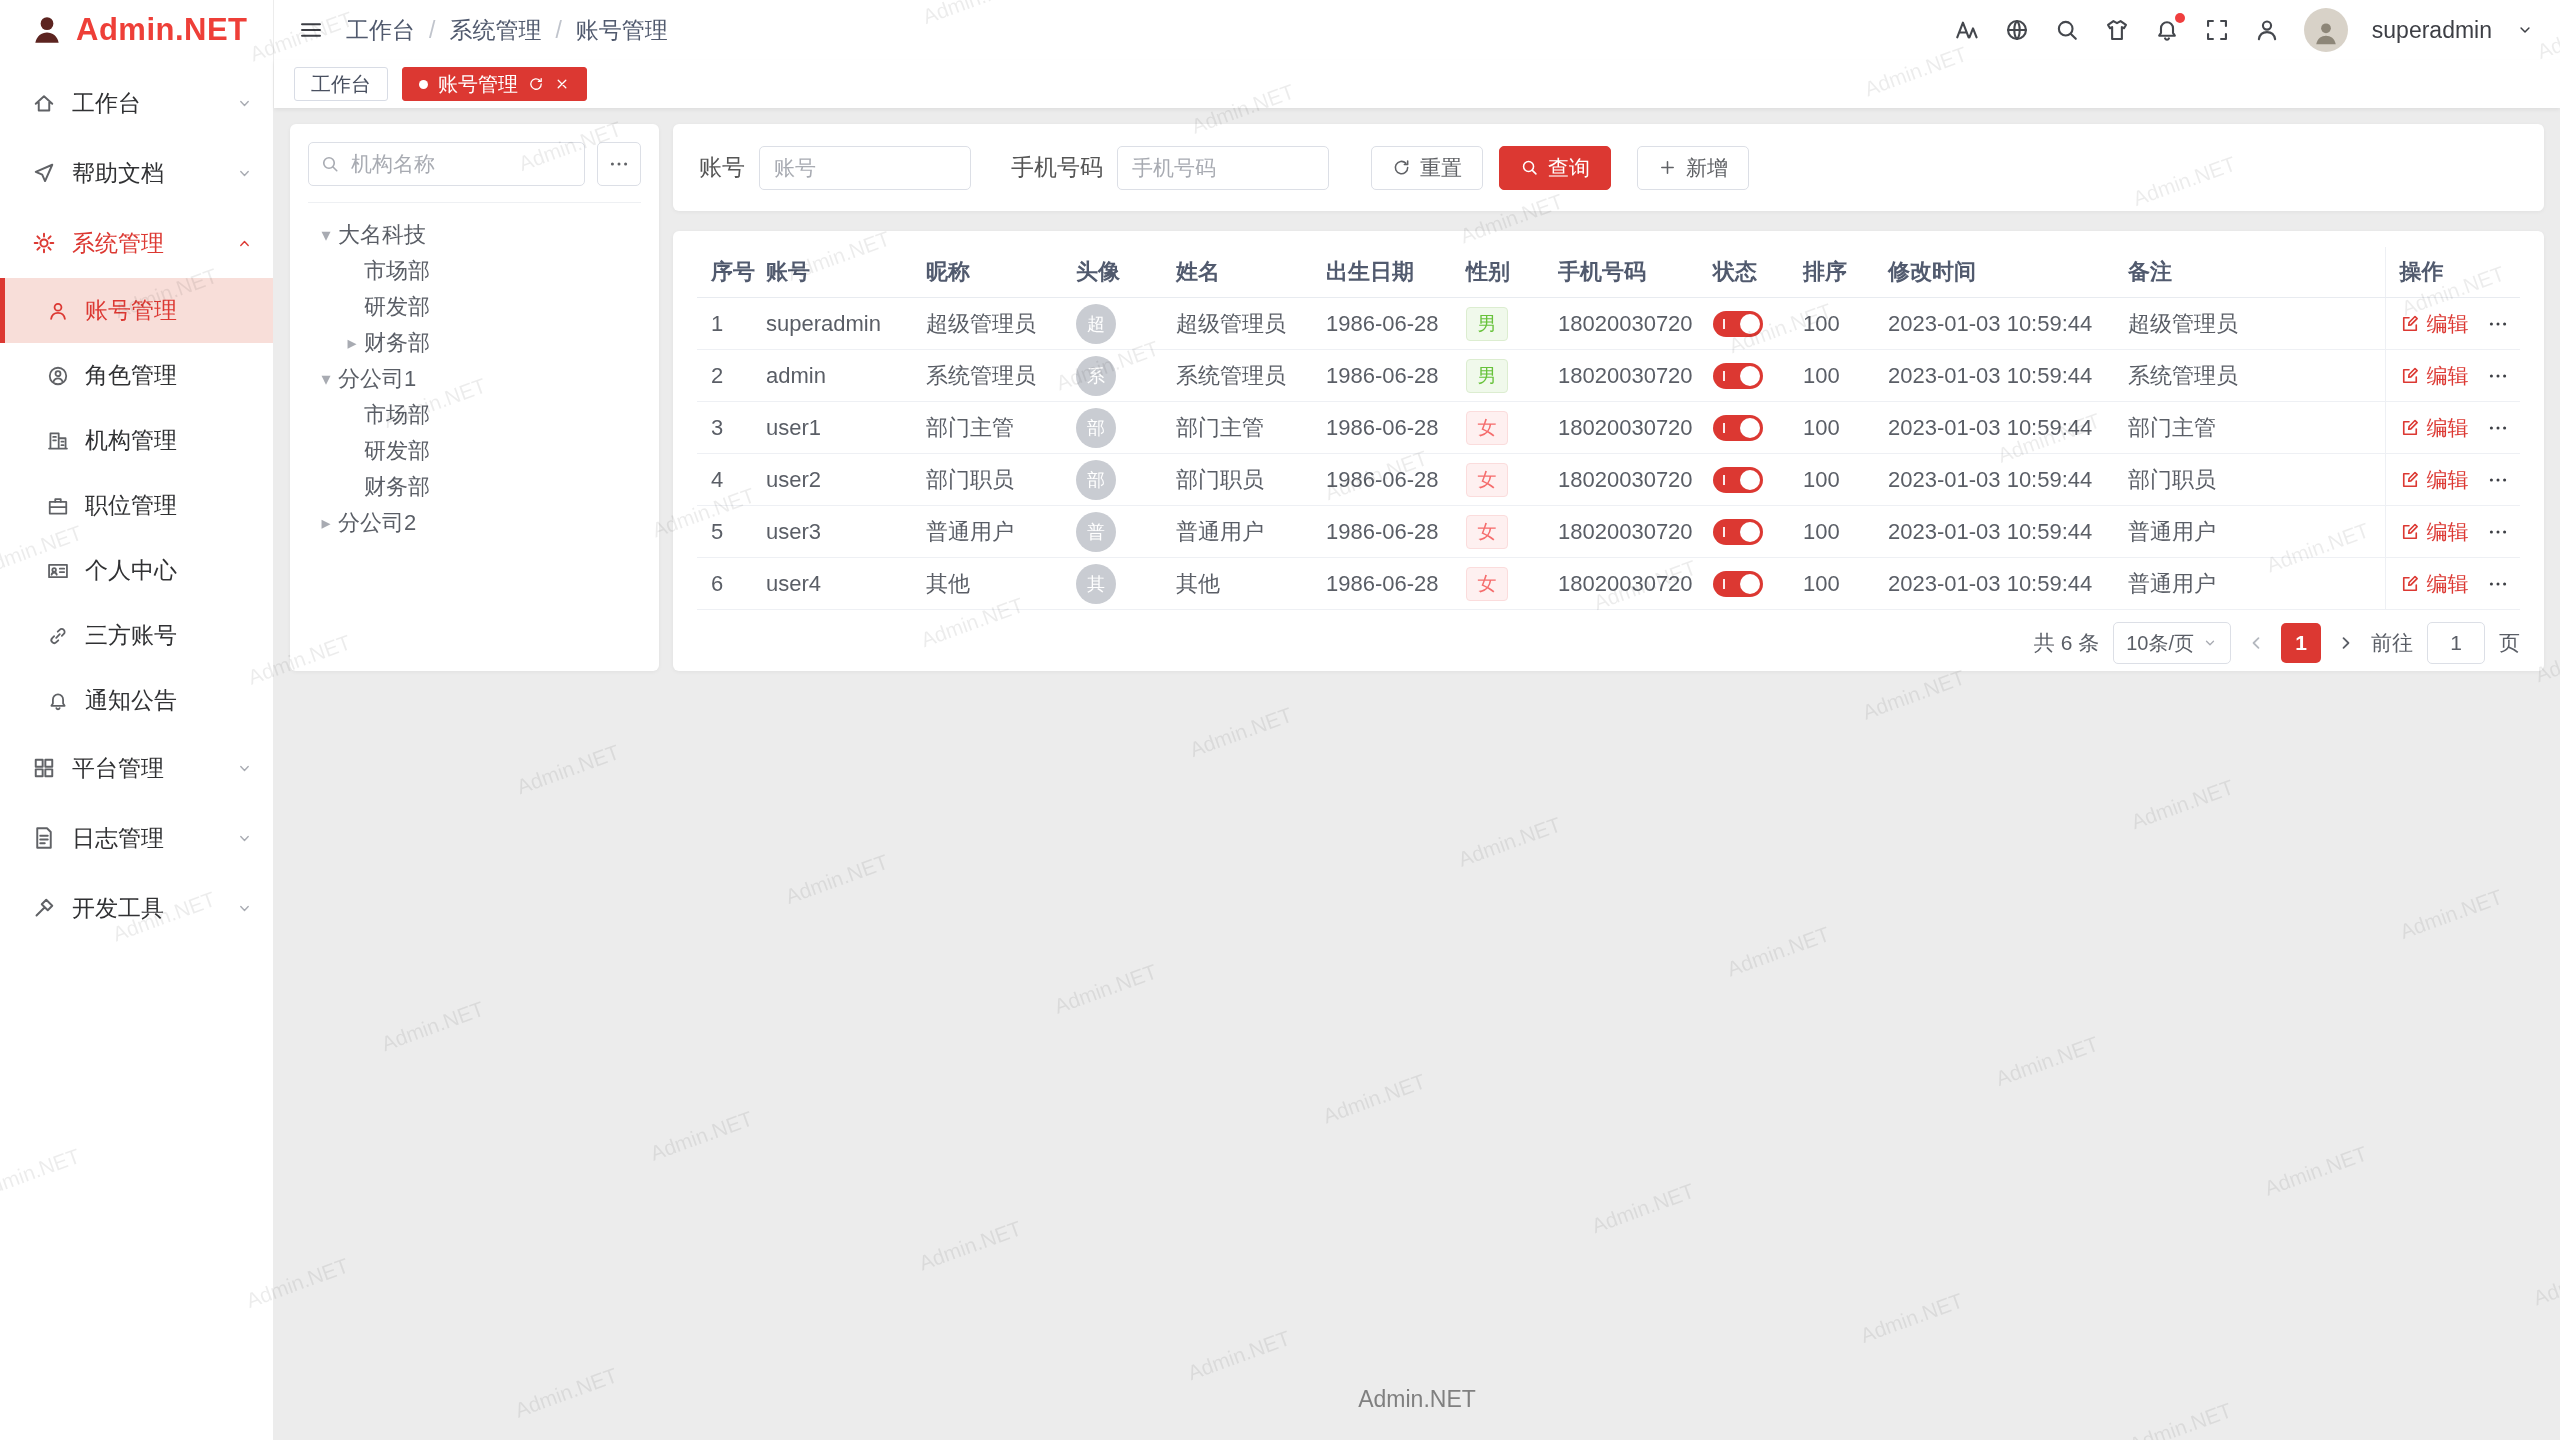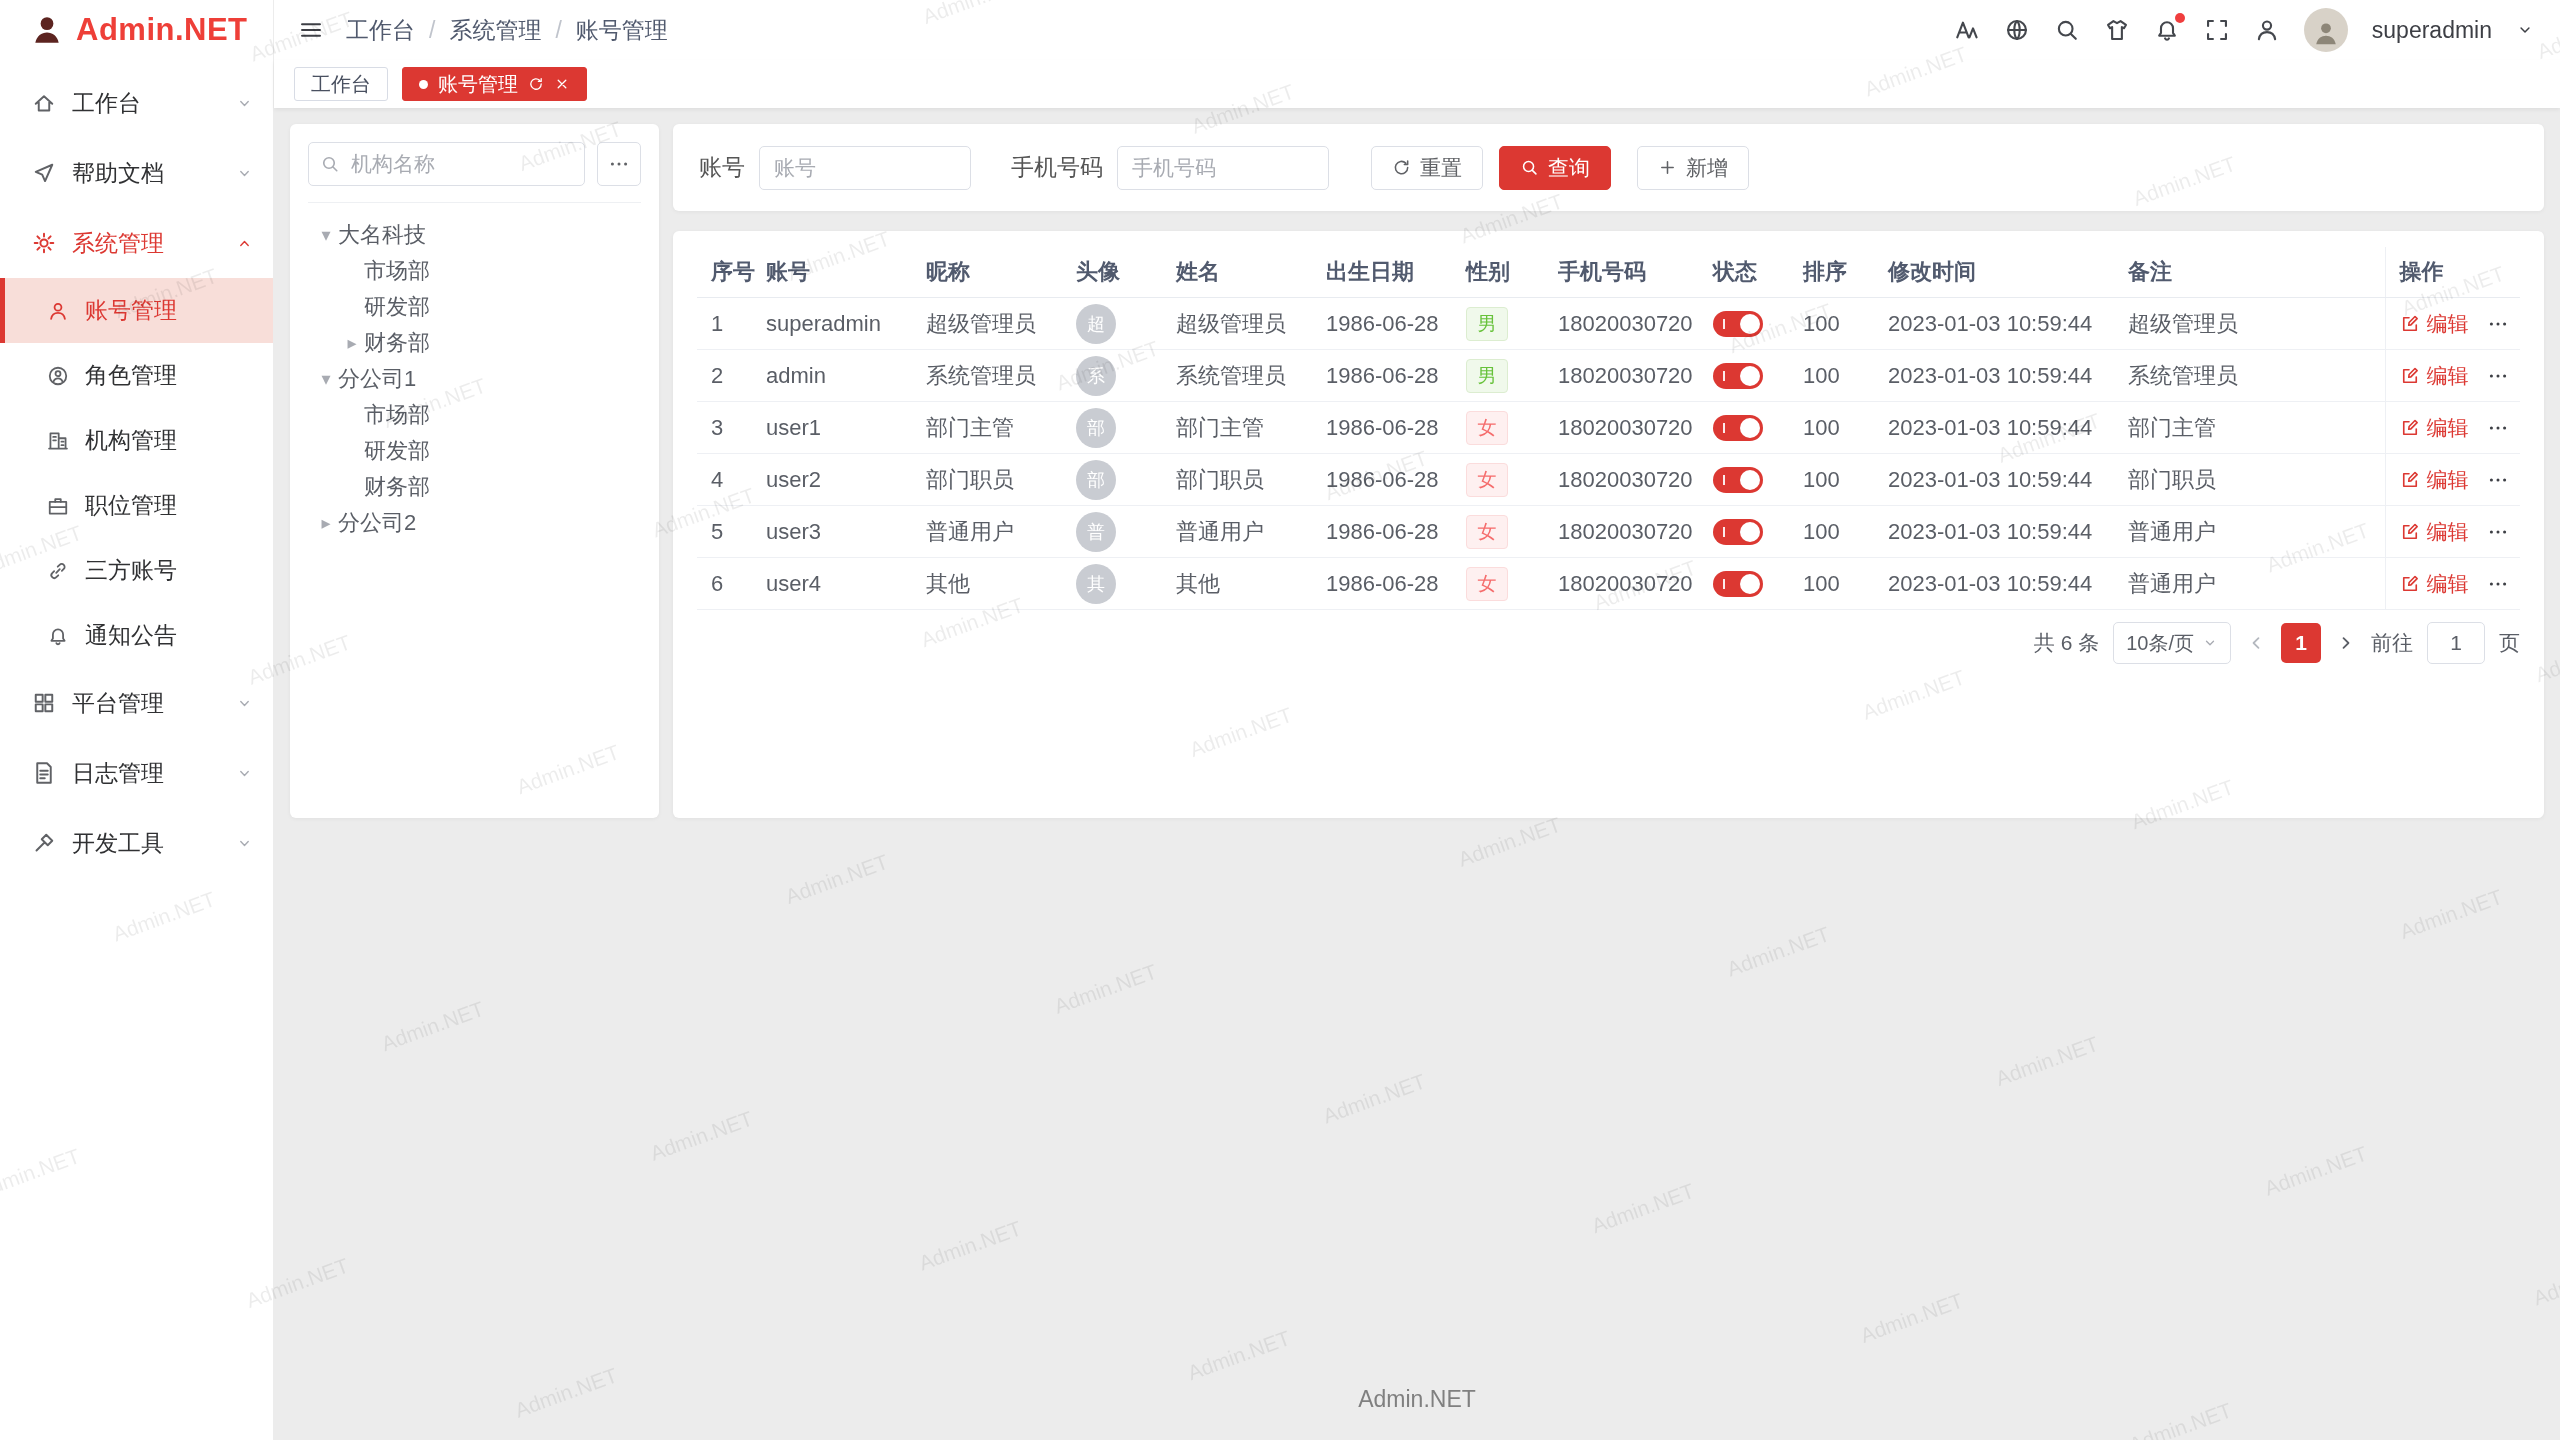--- a/index.html
+++ b/index.html
@@ -47,21 +47,21 @@
   .username{font-size:23px;color:#3d3f45;cursor:pointer;}
   .caret-sm{width:18px;height:18px;color:#3d3f45;cursor:pointer;}
 
   .tab-bar{height:48px;background:#fff;display:flex;align-items:center;gap:14px;padding:0 20px;box-shadow:0 2px 4px rgba(0,0,0,.06);position:relative;z-index:2;}
   .tab{height:34px;display:flex;align-items:center;gap:10px;padding:0 16px;border:1px solid #d8dce5;border-radius:3px;font-size:20px;color:#495060;background:#fff;cursor:pointer;}
   .tab.active{background:var(--primary);border-color:var(--primary);color:#fff;}
   .tab-dot{width:9px;height:9px;border-radius:50%;background:#fff;}
   .tab-ref,.tab-close{width:16px;height:16px;color:#fff;}
 
   .content{flex:1;display:flex;flex-direction:column;padding:16px 16px 0;min-height:0;}
-  .main-row{display:flex;gap:14px;height:694px;}
+  .main-row{display:flex;gap:14px;height:547px;}
   .card{background:#fff;border-radius:6px;box-shadow:0 1px 4px rgba(0,0,0,.05);}
 
   
   .tree-card{width:369px;min-width:369px;padding:18px;display:flex;flex-direction:column;}
   .tree-search-row{display:flex;gap:12px;align-items:center;padding-bottom:16px;border-bottom:1px solid #eef0f3;}
   .search-input-wrap{position:relative;flex:1;}
   .si-icon{position:absolute;left:12px;top:50%;transform:translateY(-50%);width:20px;height:20px;color:#a8abb2;}
   .tree-search{width:100%;height:44px;border:1px solid #dcdfe6;border-radius:5px;padding:0 12px 0 42px;font-size:21px;color:#303133;outline:none;background:#fff;font-family:inherit;}
   .tree-search::placeholder{color:#a8abb2;}
   .more-btn{width:44px;height:44px;border:1px solid #dcdfe6;border-radius:5px;background:#fff;display:flex;align-items:center;justify-content:center;cursor:pointer;}
@@ -200,20 +200,30 @@
           <span class="smi-label">机构管理</span>
         </div>
         <div class="submenu-item">
           <span class="smi-icon" data-icon="position-icon">
             <svg viewBox="0 0 16 16" fill="none" stroke="currentColor" stroke-width="1.3" stroke-linecap="round" stroke-linejoin="round">
               <rect x="2" y="5" width="12" height="8.5"></rect>
               <path d="M6 5V3h4v2M2 8.8h12"></path>
             </svg>
           </span>
           <span class="smi-label">职位管理</span>
+        </div>
+        <div class="submenu-item">
+          <span class="smi-icon" data-icon="profile-icon">
+            <svg viewBox="0 0 16 16" fill="none" stroke="currentColor" stroke-width="1.3" stroke-linecap="round" stroke-linejoin="round">
+              <rect x="1.5" y="3.5" width="13" height="9"></rect>
+              <circle cx="5.2" cy="7.2" r="1.3"></circle>
+              <path d="M3.3 10.7c.3-1.1 1-1.6 1.9-1.6s1.6.5 1.9 1.6M9.3 6.3h3.2M9.3 8.8h3.2"></path>
+            </svg>
+          </span>
+          <span class="smi-label">个人中心</span>
         </div>
         <div class="submenu-item">
           <span class="smi-icon" data-icon="link-icon">
             <svg viewBox="0 0 16 16" fill="none" stroke="currentColor" stroke-width="1.3" stroke-linecap="round" stroke-linejoin="round">
               <path d="m6.7 9.3 2.6-2.6M7.8 4.9l1.4-1.4a2.1 2.1 0 0 1 3 3l-1.4 1.4M8.2 11.1l-1.4 1.4a2.1 2.1 0 0 1-3-3l1.4-1.4"></path>
             </svg>
           </span>
           <span class="smi-label">三方账号</span>
         </div>
         <div class="submenu-item">

